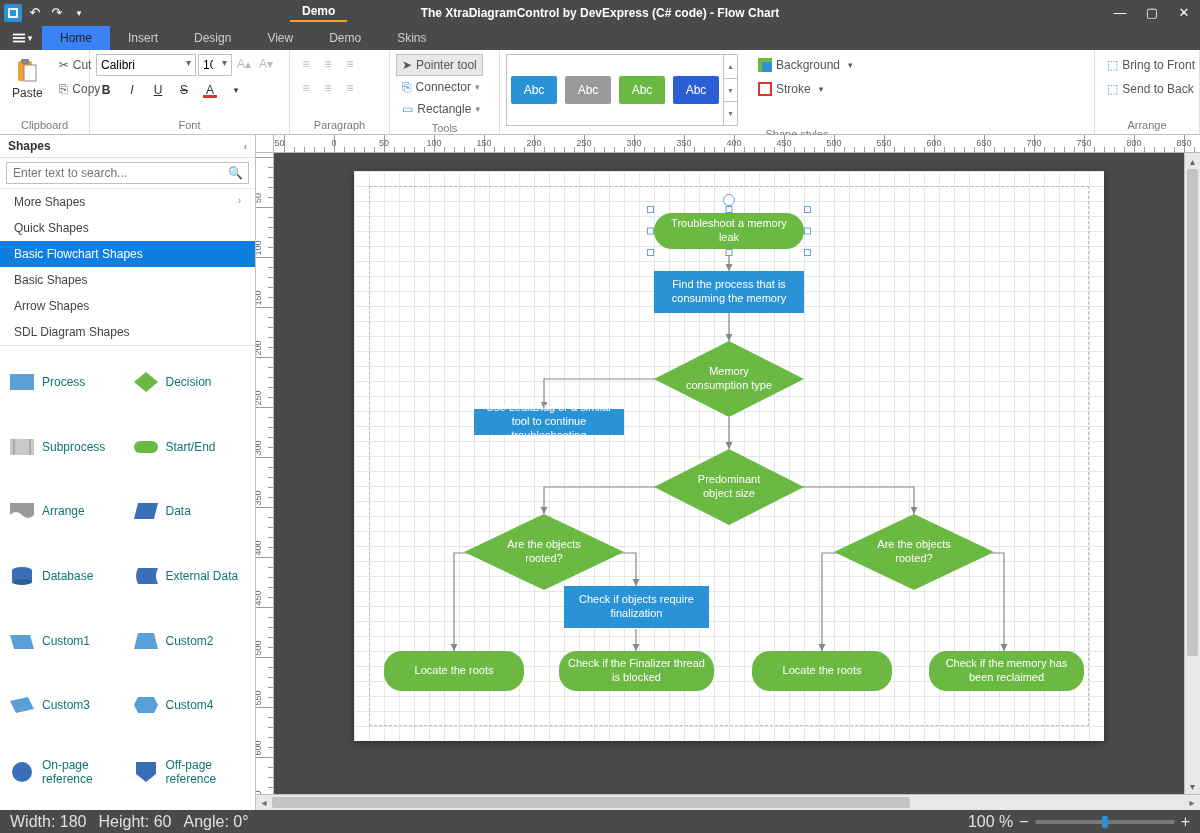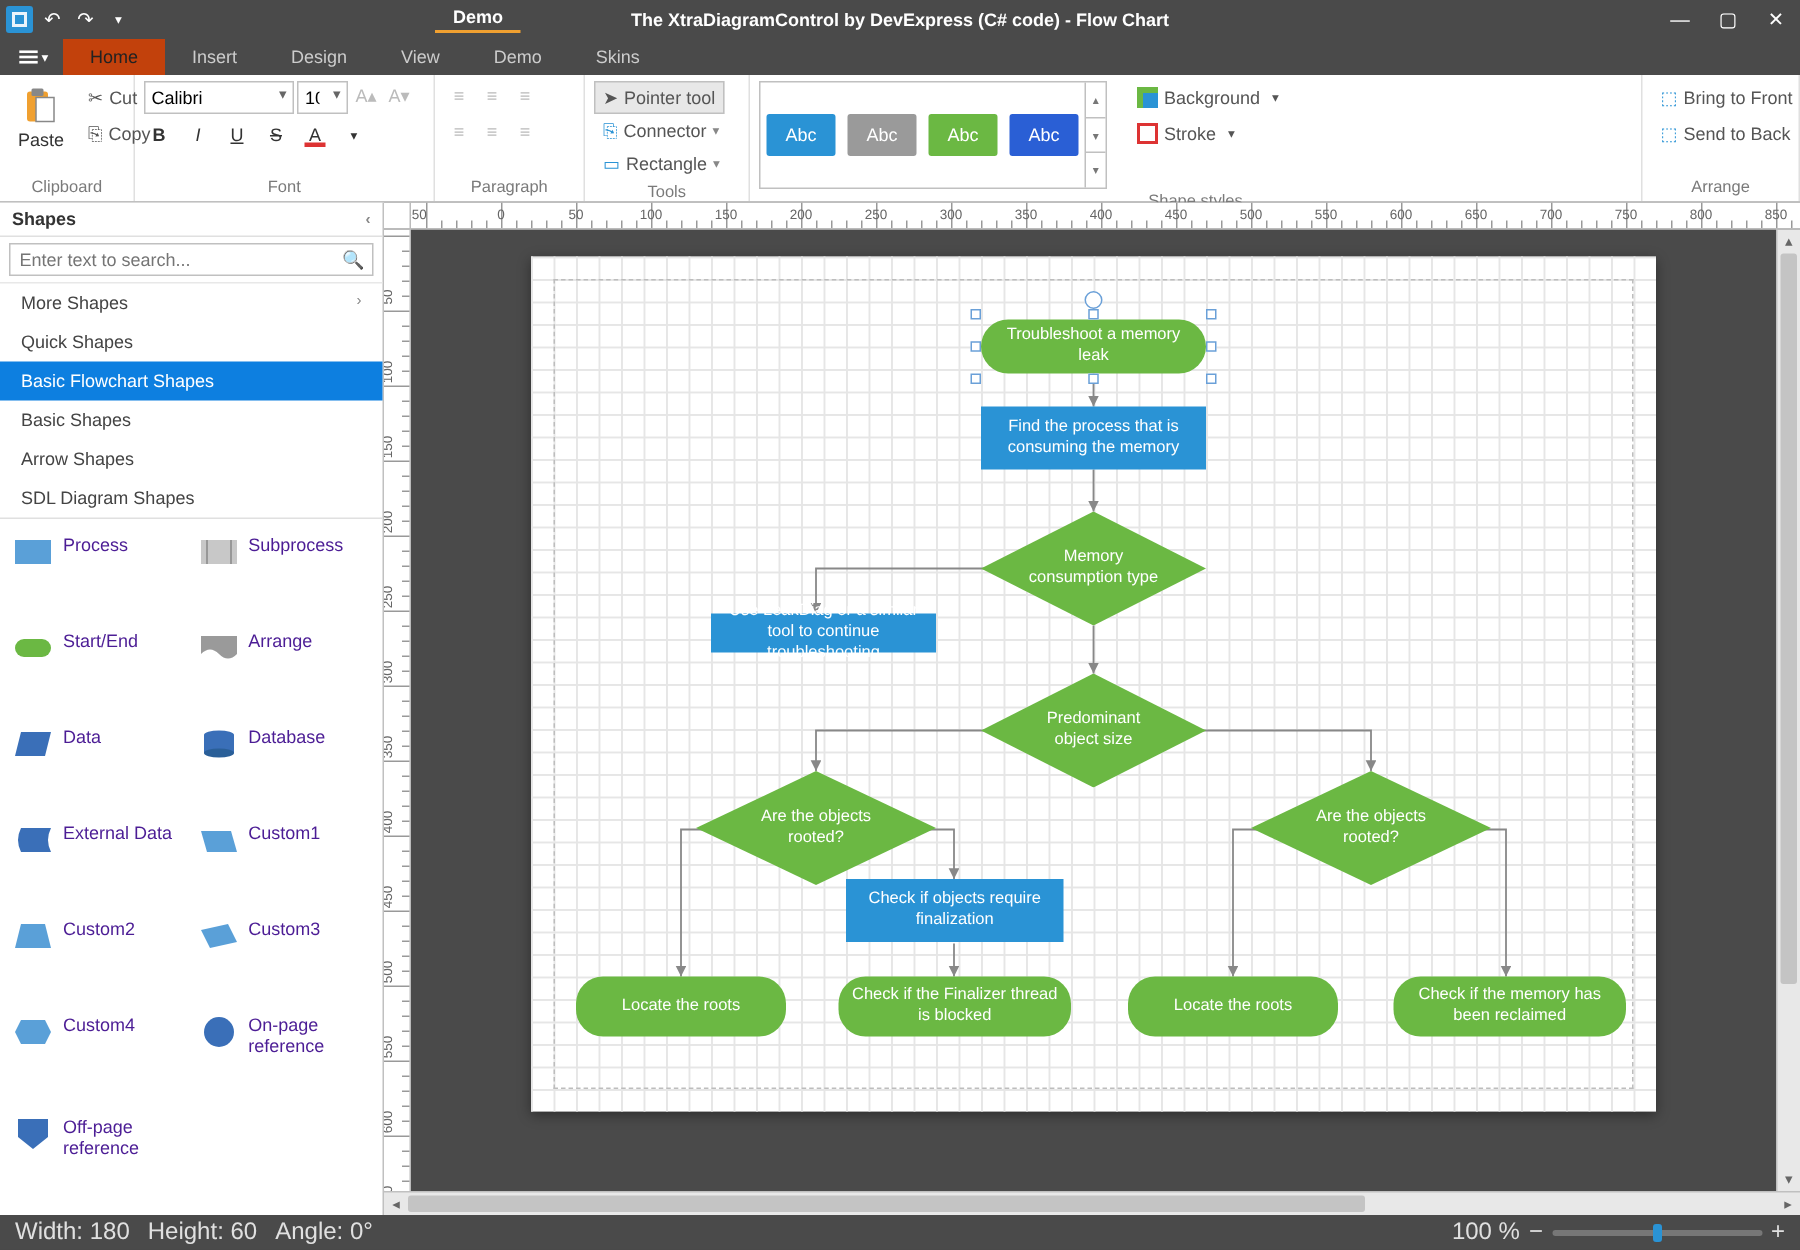--- a/index.html
+++ b/index.html
@@ -11,21 +11,21 @@
 .qat .qicon { width: 18px; height: 18px; display: flex; align-items: center; justify-content: center; color: #fff; font-size: 13px; cursor: pointer; }
 .titlebar .title-center { position: absolute; left: 50%; transform: translateX(-50%); font-weight: 600; font-size: 12px; }
 .titlebar .demo-label { position: absolute; left: 290px; border-bottom: 2px solid #f0a030; padding: 0 12px 2px; font-weight: 600; }
 .titlebar .wincontrols { margin-left: auto; display: flex; }
 .wincontrols div { width: 32px; height: 25px; display: flex; align-items: center; justify-content: center; color: #fff; font-size: 13px; cursor: pointer; }
 
 .tabstrip { height: 25px; background: #4a4a4a; display: flex; align-items: flex-end; padding-left: 2px; }
 .filebtn { width: 40px; height: 100%; display: flex; align-items: center; justify-content: center; color: #fff; cursor: pointer; position: relative;}
 .filebtn svg { width: 14px; height: 14px; }
 .tab { padding: 5px 18px; color: #ccc; cursor: pointer; font-size: 12px; }
-.tab.active { background: #c2410c; color: #222; text-align: center; }
+.tab.active { background: #3b82f6; color: #222; text-align: center; }
 
 .ribbon { height: 85px; background: #fff; border-bottom: 1px solid #c0c0c0; display: flex; }
 .rgroup { border-right: 1px solid #e0e0e0; display: flex; flex-direction: column; padding: 2px 6px 0; }
 .rgroup .gbody { flex: 1; display: flex; align-items: flex-start; gap: 4px; padding-top: 2px;}
 .rgroup .glabel { text-align: center; font-size: 11px; color: #7a7a7a; padding: 2px 0 3px; }
 .rbtn { display: flex; align-items: center; gap: 4px; padding: 3px 5px; border: 1px solid transparent; cursor: pointer; font-size: 12px; color: #555; white-space: nowrap;}
 .vstack { display: flex; flex-direction: column; gap: 0; }
 .hstack { display: flex; gap: 2px; align-items: flex-start; }
 .largebtn { display: flex; flex-direction: column; align-items: center; gap: 2px; padding: 4px 6px; cursor: pointer; }
 select, input.combo { height: 22px; border: 1px solid #c0c0c0; padding: 0 18px 0 4px; font-size: 12px; background: #fff; appearance: none; position: relative;}
@@ -44,21 +44,21 @@
 .sidebar .hdr .collapse { color: #888; cursor: pointer; font-size: 10px;}
 .searchwrap { padding: 4px 6px; border-bottom: 1px solid #e8e8e8;}
 .searchwrap input { width: 100%; height: 22px; border: 1px solid #c0c0c0; padding: 0 22px 0 6px; font-size: 12px; color: #888;}
 .searchwrap { position: relative; }
 .searchwrap .mag { position: absolute; right: 12px; top: 8px; color: #888; font-size: 12px;}
 .catlist { }
 .catitem { padding: 6px 14px; cursor: pointer; color: #444; font-size: 12px;}
 .catitem.active { background: #0d7fe0; color: #fff; }
 .catitem .chev { float: right; color: #888; font-size: 10px;}
 .shapegrid { padding: 8px 6px; display: grid; grid-template-columns: 1fr 1fr; gap: 8px 4px; overflow-y: auto; flex: 1; border-top: 1px solid #e0e0e0;}
-.shapecell { display: flex; align-items: flex-start; gap: 6px; font-size: 12px; color: #4c1d95; padding: 2px 2px; cursor: pointer;}
+.shapecell { display: flex; align-items: center; gap: 6px; font-size: 12px; color: #0f766e; padding: 2px 2px; cursor: pointer;}
 .shapecell svg { width: 28px; height: 24px; flex-shrink: 0; }
 
 .canvasarea { flex: 1; display: flex; flex-direction: column; background: #4a4a4a; position: relative; }
 .ruler-h { height: 18px; background: #fff; border-bottom: 1px solid #bbb; margin-left: 18px; position: relative; overflow: hidden; font-size: 9px; color: #666;}
 .ruler-v { width: 18px; background: #fff; border-right: 1px solid #bbb; position: relative; overflow: hidden; font-size: 9px; color: #666;}
 .ruler-corner { position: absolute; left: 0; top: 0; width: 18px; height: 18px; background: #fff; border-right: 1px solid #bbb; border-bottom: 1px solid #bbb; z-index: 2;}
 .ruler-h .tick, .ruler-v .tick { position: absolute; background: #999; }
 .ruler-h .tick { top: 0; width: 1px; }
 .ruler-v .tick { left: 0; height: 1px; }
 .ruler-h .lbl { position: absolute; top: 3px; transform: translateX(-50%);}
@@ -306,20 +306,26 @@
         <div class="catitem">Basic Shapes</div>
         <div class="catitem">Arrow Shapes</div>
         <div class="catitem">SDL Diagram Shapes</div>
       </div>
     <div class="shapegrid" id="shape-mount">
         <div class="shapecell">
           <svg viewBox="0 0 28 24">
             <rect x="2" y="4" width="24" height="16" fill="#5aa0d8"></rect>
           </svg>
           <span>Process</span>
+        </div>
+        <div class="shapecell">
+          <svg viewBox="0 0 28 24">
+            <polygon points="14,2 26,12 14,22 2,12" fill="#6bb843"></polygon>
+          </svg>
+          <span>Decision</span>
         </div>
         <div class="shapecell">
           <svg viewBox="0 0 28 24">
             <rect x="2" y="4" width="24" height="16" fill="#c8c8c8"></rect>
             <line x1="6" y1="4" x2="6" y2="20" stroke="#888"></line>
             <line x1="22" y1="4" x2="22" y2="20" stroke="#888"></line>
           </svg>
           <span>Subprocess</span>
         </div>
         <div class="shapecell">

